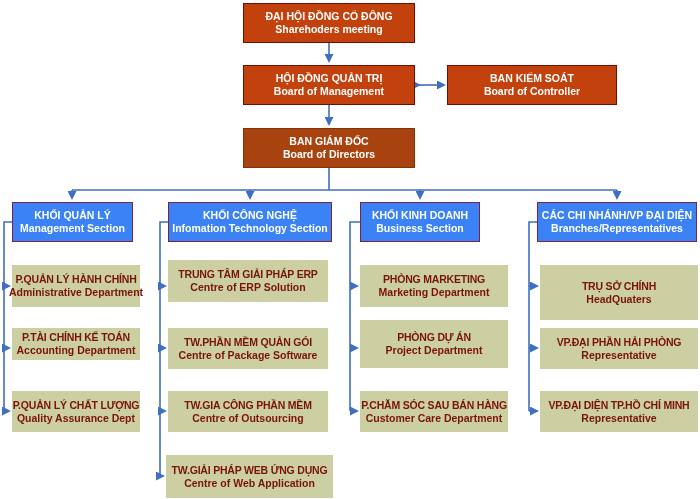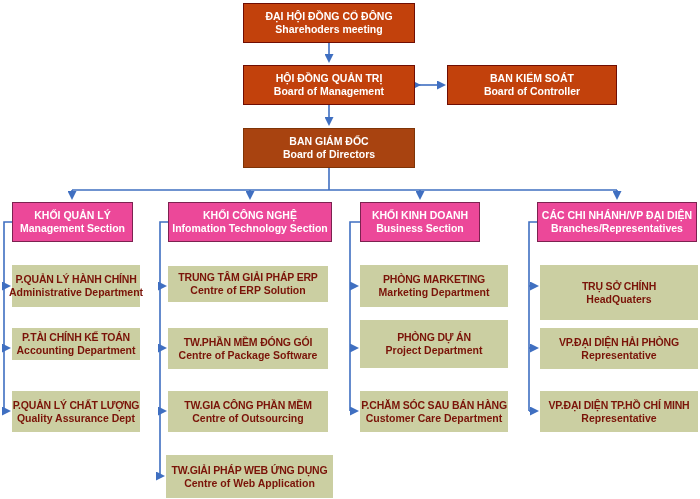--- a/index.html
+++ b/index.html
@@ -9,21 +9,21 @@
   }
   #wires{position:absolute;left:0;top:0;width:700px;height:499px;z-index:0;}
   .node{
     position:absolute;z-index:1;display:flex;flex-direction:column;
     align-items:center;justify-content:center;text-align:center;
     font-weight:bold;line-height:13px;box-sizing:border-box;
   }
   .node span{white-space:nowrap;}
   .darkred{background:#c2410c;border:1px solid #6f0d03;color:#ffffff;font-size:10.5px;}
   .rust{background:#a84310;border:1px solid #7e3407;color:#ffffff;font-size:10.5px;}
-  .magenta{background:#ec4899;border:1px solid #7c2250;color:#ffffff;font-size:10.5px;}
+  .magenta{background:#3b82f6;border:1px solid #7c2250;color:#ffffff;font-size:10.5px;}
   .green{background:#cbcfa2;border:none;color:#7a1308;font-size:10.5px;text-align:right;}
   .green .l1{letter-spacing:-0.2px;}
 </style>
 </head>
 <body>
 
 <div id="stage">
 
   <svg id="wires" viewBox="0 0 700 499" xmlns="http://www.w3.org/2000/svg">
     <defs>
@@ -113,26 +113,26 @@
   </div>
   <div class="node green" style="left:12px;top:328px;width:128px;height:32px">
     <span class="l1">P.TÀI CHÍNH KẾ TOÁN</span>
     <span class="l2">Accounting Department</span>
   </div>
   <div class="node green" style="left:12px;top:391px;width:128px;height:41px">
     <span class="l1">P.QUẢN LÝ CHẤT LƯỢNG</span>
     <span class="l2">Quality Assurance Dept</span>
   </div>
 
-  <div class="node green" style="left:168px;top:266px;width:160px;height:36px">
+  <div class="node green" style="left:168px;top:260px;width:160px;height:42px">
     <span class="l1">TRUNG TÂM GIẢI PHÁP ERP</span>
     <span class="l2">Centre of ERP Solution</span>
   </div>
   <div class="node green" style="left:168px;top:328px;width:160px;height:41px">
-    <span class="l1">TW.PHẦN MỀM ĐÓNG GÓI</span>
+    <span class="l1">TW.PHẦN MỀM QUẢN GÓI</span>
     <span class="l2">Centre of Package Software</span>
   </div>
   <div class="node green" style="left:168px;top:391px;width:160px;height:41px">
     <span class="l1">TW.GIA CÔNG PHẦN MỀM</span>
     <span class="l2">Centre of Outsourcing</span>
   </div>
   <div class="node green" style="left:166px;top:455px;width:167px;height:43px">
     <span class="l1">TW.GIẢI PHÁP WEB ỨNG DỤNG</span>
     <span class="l2">Centre of Web Application</span>
   </div>
@@ -148,21 +148,21 @@
   <div class="node green" style="left:360px;top:391px;width:148px;height:41px">
     <span class="l1">P.CHĂM SÓC SAU BÁN HÀNG</span>
     <span class="l2">Customer Care Department</span>
   </div>
 
   <div class="node green" style="left:540px;top:265px;width:158px;height:55px">
     <span class="l1">TRỤ SỞ CHÍNH</span>
     <span class="l2">HeadQuaters</span>
   </div>
   <div class="node green" style="left:540px;top:328px;width:158px;height:41px">
-    <span class="l1">VP.ĐẠI DIỆN HẢI PHÒNG</span>
+    <span class="l1">VP.ĐẠI PHẦN HẢI PHÒNG</span>
     <span class="l2">Representative</span>
   </div>
   <div class="node green" style="left:540px;top:391px;width:158px;height:41px">
     <span class="l1">VP.ĐẠI DIỆN TP.HỒ CHÍ MINH</span>
     <span class="l2">Representative</span>
   </div>
 
 </div>
 
 </body></html>

